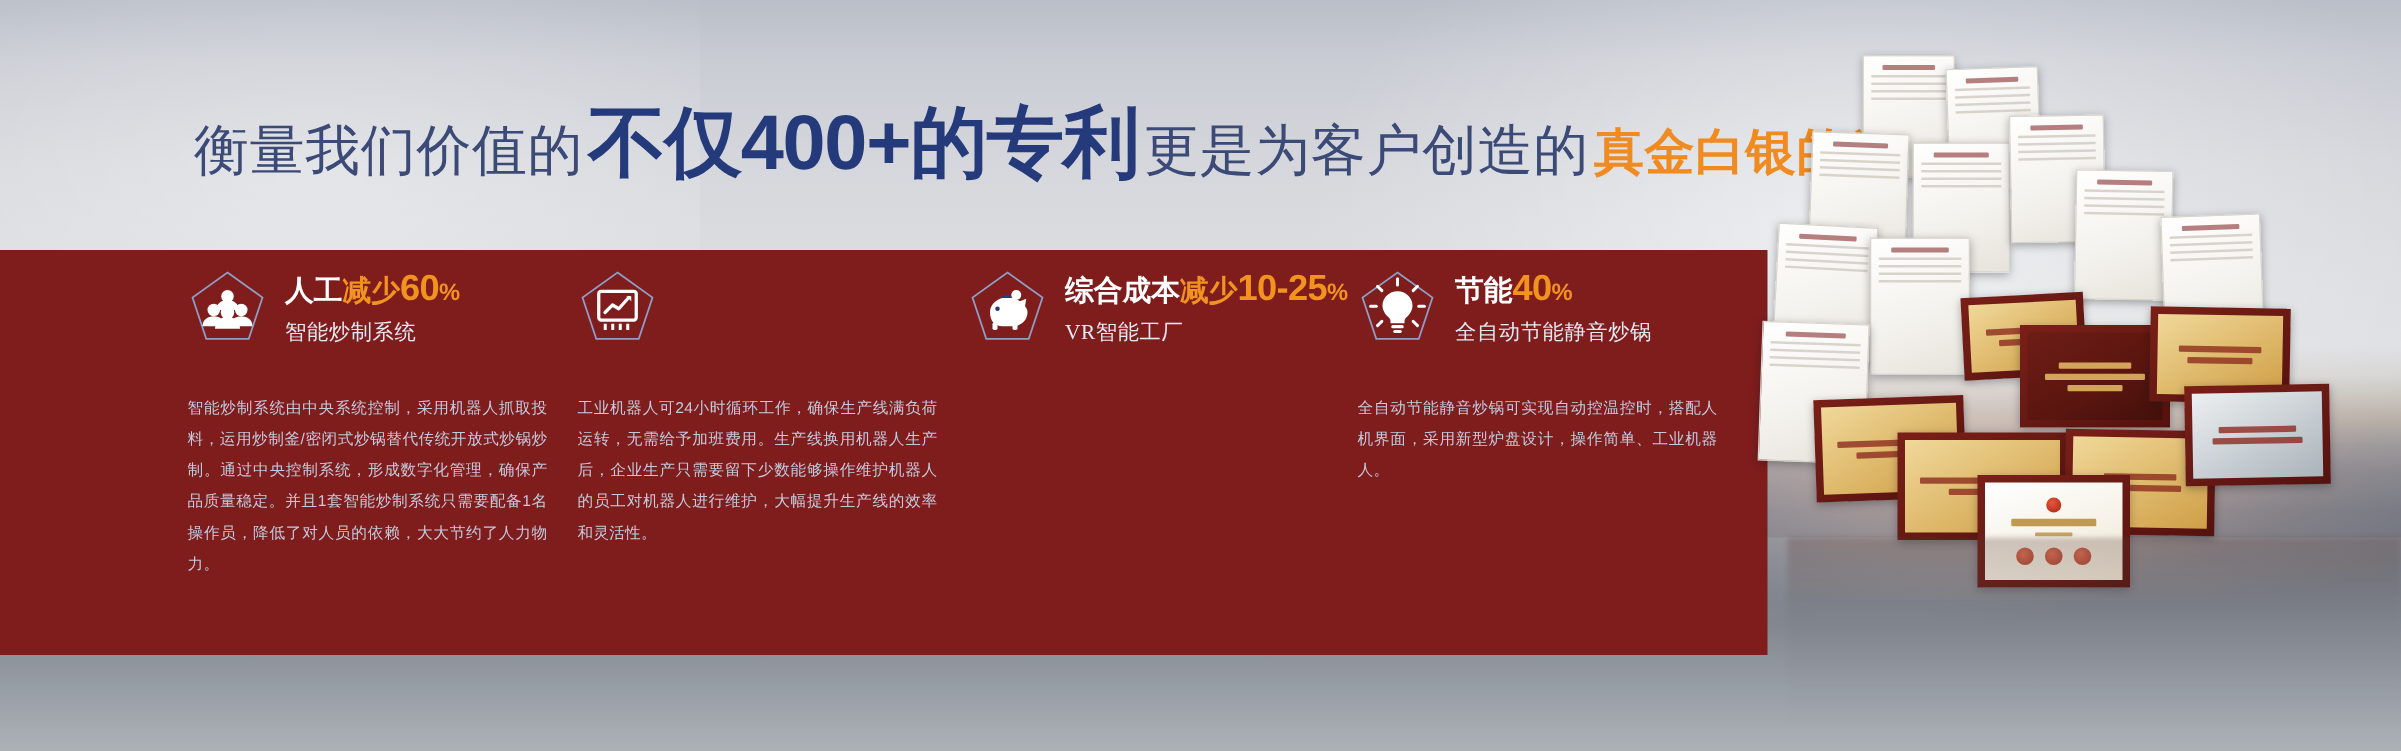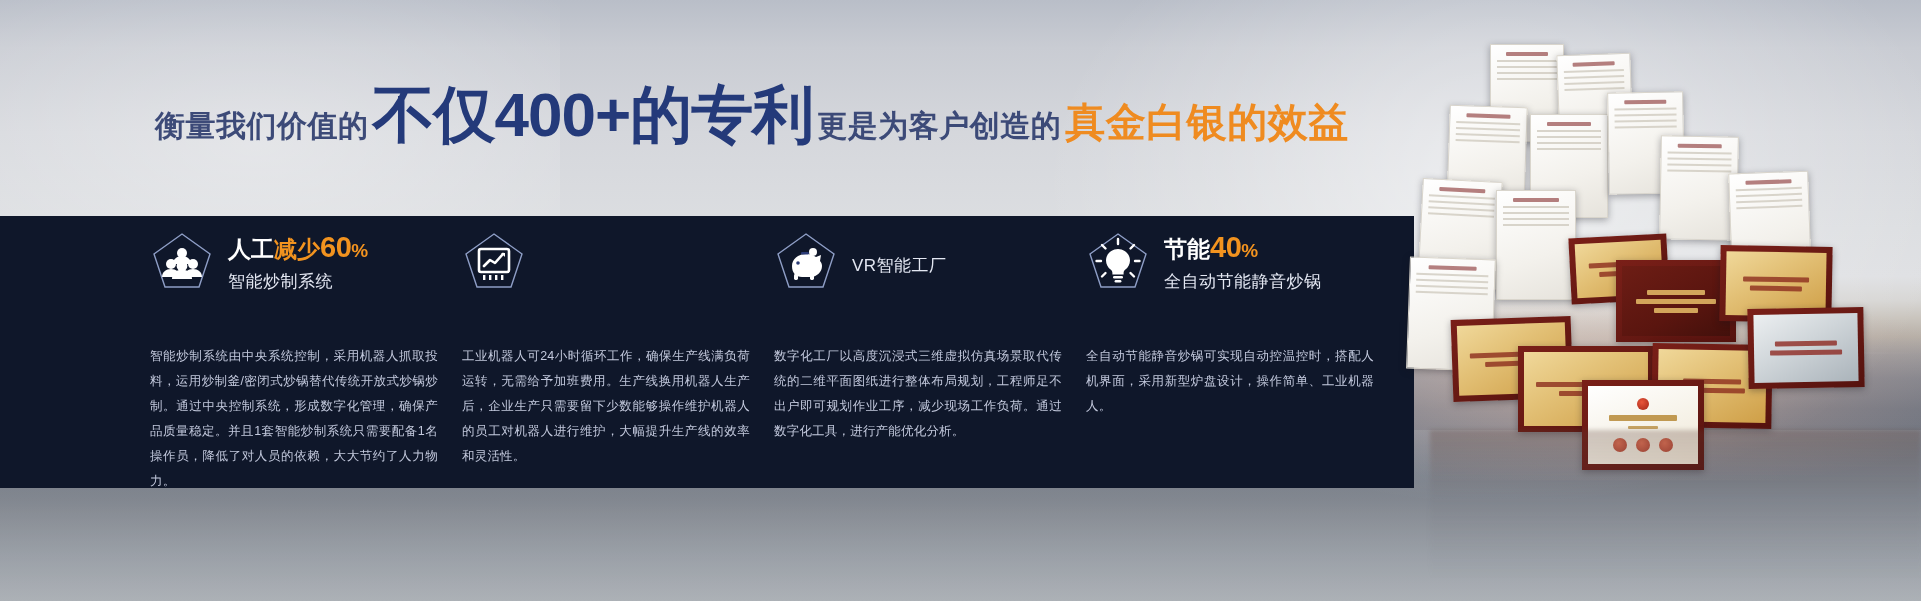--- a/index.html
+++ b/index.html
@@ -57,35 +57,35 @@
     pointer-events:none;
   }
 
   
   .headline{
     position:absolute;left:155px;top:84px;
     display:flex;align-items:baseline;white-space:nowrap;
     letter-spacing:.5px;
   }
   .hl-plain{
-    font-size:30px;color:#3c4a78;font-weight:700;
+    font-size:44px;color:#3c4a78;font-weight:400;
     font-family:"Liberation Sans","DejaVu Sans",sans-serif;
   }
   .hl-strong{
     font-size:62px;color:#243a7a;font-weight:bold;
     letter-spacing:-1px;margin:0 4px;line-height:1;
   }
   .hl-orange{
     font-size:40px;color:#ef8b20;font-weight:bold;margin-left:4px;
   }
 
   
   .panel{
-    position:absolute;left:0;top:216px;width:1414px;height:272px;
-    background:#0f172a;
+    position:absolute;left:0;top:200px;width:1414px;height:324px;
+    background:#7f1d1d;
   }
   .panel-inner{
     position:absolute;left:150px;top:0;width:1250px;height:272px;
     display:flex;
   }
   .feature{
     width:312px;box-sizing:border-box;padding-right:24px;
   }
   .feature-head{display:flex;align-items:center;height:92px;}
   .badge{
@@ -96,23 +96,24 @@
   .f-title{
     font-size:23px;color:#ffffff;font-weight:bold;white-space:nowrap;
     line-height:1.15;
   }
   .f-title .hi{color:#f2931f;}
   .f-title .num{color:#f2931f;font-size:29px;font-weight:bold;letter-spacing:-.5px;}
   .f-title .pct{color:#f2931f;font-size:19px;font-weight:bold;}
   .f-sub{
     font-size:17px;color:#e3e7f2;font-weight:400;margin-top:6px;white-space:nowrap;
     letter-spacing:.5px;
+    font-family:Liberation Serif, serif;
   }
   .f-body{
-    margin-top:36px;font-size:12.5px;line-height:2.0;color:#c3c9dd;
+    margin-top:22px;font-size:12.5px;line-height:2.0;color:#c3c9dd;
     text-align:justify;letter-spacing:.2px;
   }
 
   
   .certs{position:absolute;left:1430px;top:40px;width:491px;height:540px;}
   .cert{
     position:absolute;box-sizing:border-box;
     box-shadow:0 2px 7px rgba(20,20,30,.35);
   }
   .cert.paper{
@@ -229,24 +230,26 @@
               <polygon points="32,4 60,24 49,57 15,57 4,24" fill="none" stroke="#8e9ec6" stroke-width="1.4"></polygon>
               <circle cx="39" cy="22" r="4" fill="#ffffff"></circle>
               <path d="M18 36c0-7 6-12 14-12 4 0 7 1 10 3l5-2-1 6c1.5 1.6 2 3.2 2 5 0 6-5 11-12 11h-8c-6 0-10-4-10-11z" fill="#ffffff"></path>
               <rect x="20" y="44" width="4" height="6" rx="1.4" fill="#ffffff"></rect>
               <rect x="36" y="44" width="4" height="6" rx="1.4" fill="#ffffff"></rect>
               <circle cx="24" cy="33" r="1.8" fill="#2a3b76"></circle>
               <rect x="27" y="22" width="8" height="2.4" rx="1.2" fill="#2a3b76"></rect>
             </svg>
           </div>
           <div class="feature-titles">
+            <div class="f-title">
+              <span>综合成本</span><span class="hi">减少</span><span class="num">10-25</span><span class="pct">%</span>
+            </div>
             <div class="f-sub">VR智能工厂</div>
           </div>
         </div>
-        <div class="f-body">数字化工厂以高度沉浸式三维虚拟仿真场景取代传统的二维平面图纸进行整体布局规划，工程师足不出户即可规划作业工序，减少现场工作负荷。通过数字化工具，进行产能优化分析。</div>
       </div>
 
       <div class="feature">
         <div class="feature-head">
           <div class="badge">
             <svg width="64" height="64" viewBox="0 0 64 64">
               <polygon points="32,4 60,24 49,57 15,57 4,24" fill="none" stroke="#8e9ec6" stroke-width="1.4"></polygon>
               <path d="M32 19c-6.6 0-12 5.1-12 11.4 0 4 2.1 7 4.6 9.2 1.2 1 1.8 2 1.8 3.3v1.6h11.2v-1.6c0-1.3.6-2.3 1.8-3.3 2.5-2.2 4.6-5.2 4.6-9.2C44 24.1 38.6 19 32 19z" fill="#ffffff"></path>
               <rect x="27" y="46" width="10" height="2.6" rx="1.3" fill="#ffffff"></rect>
               <rect x="28.6" y="50" width="6.8" height="2.4" rx="1.2" fill="#ffffff"></rect>

